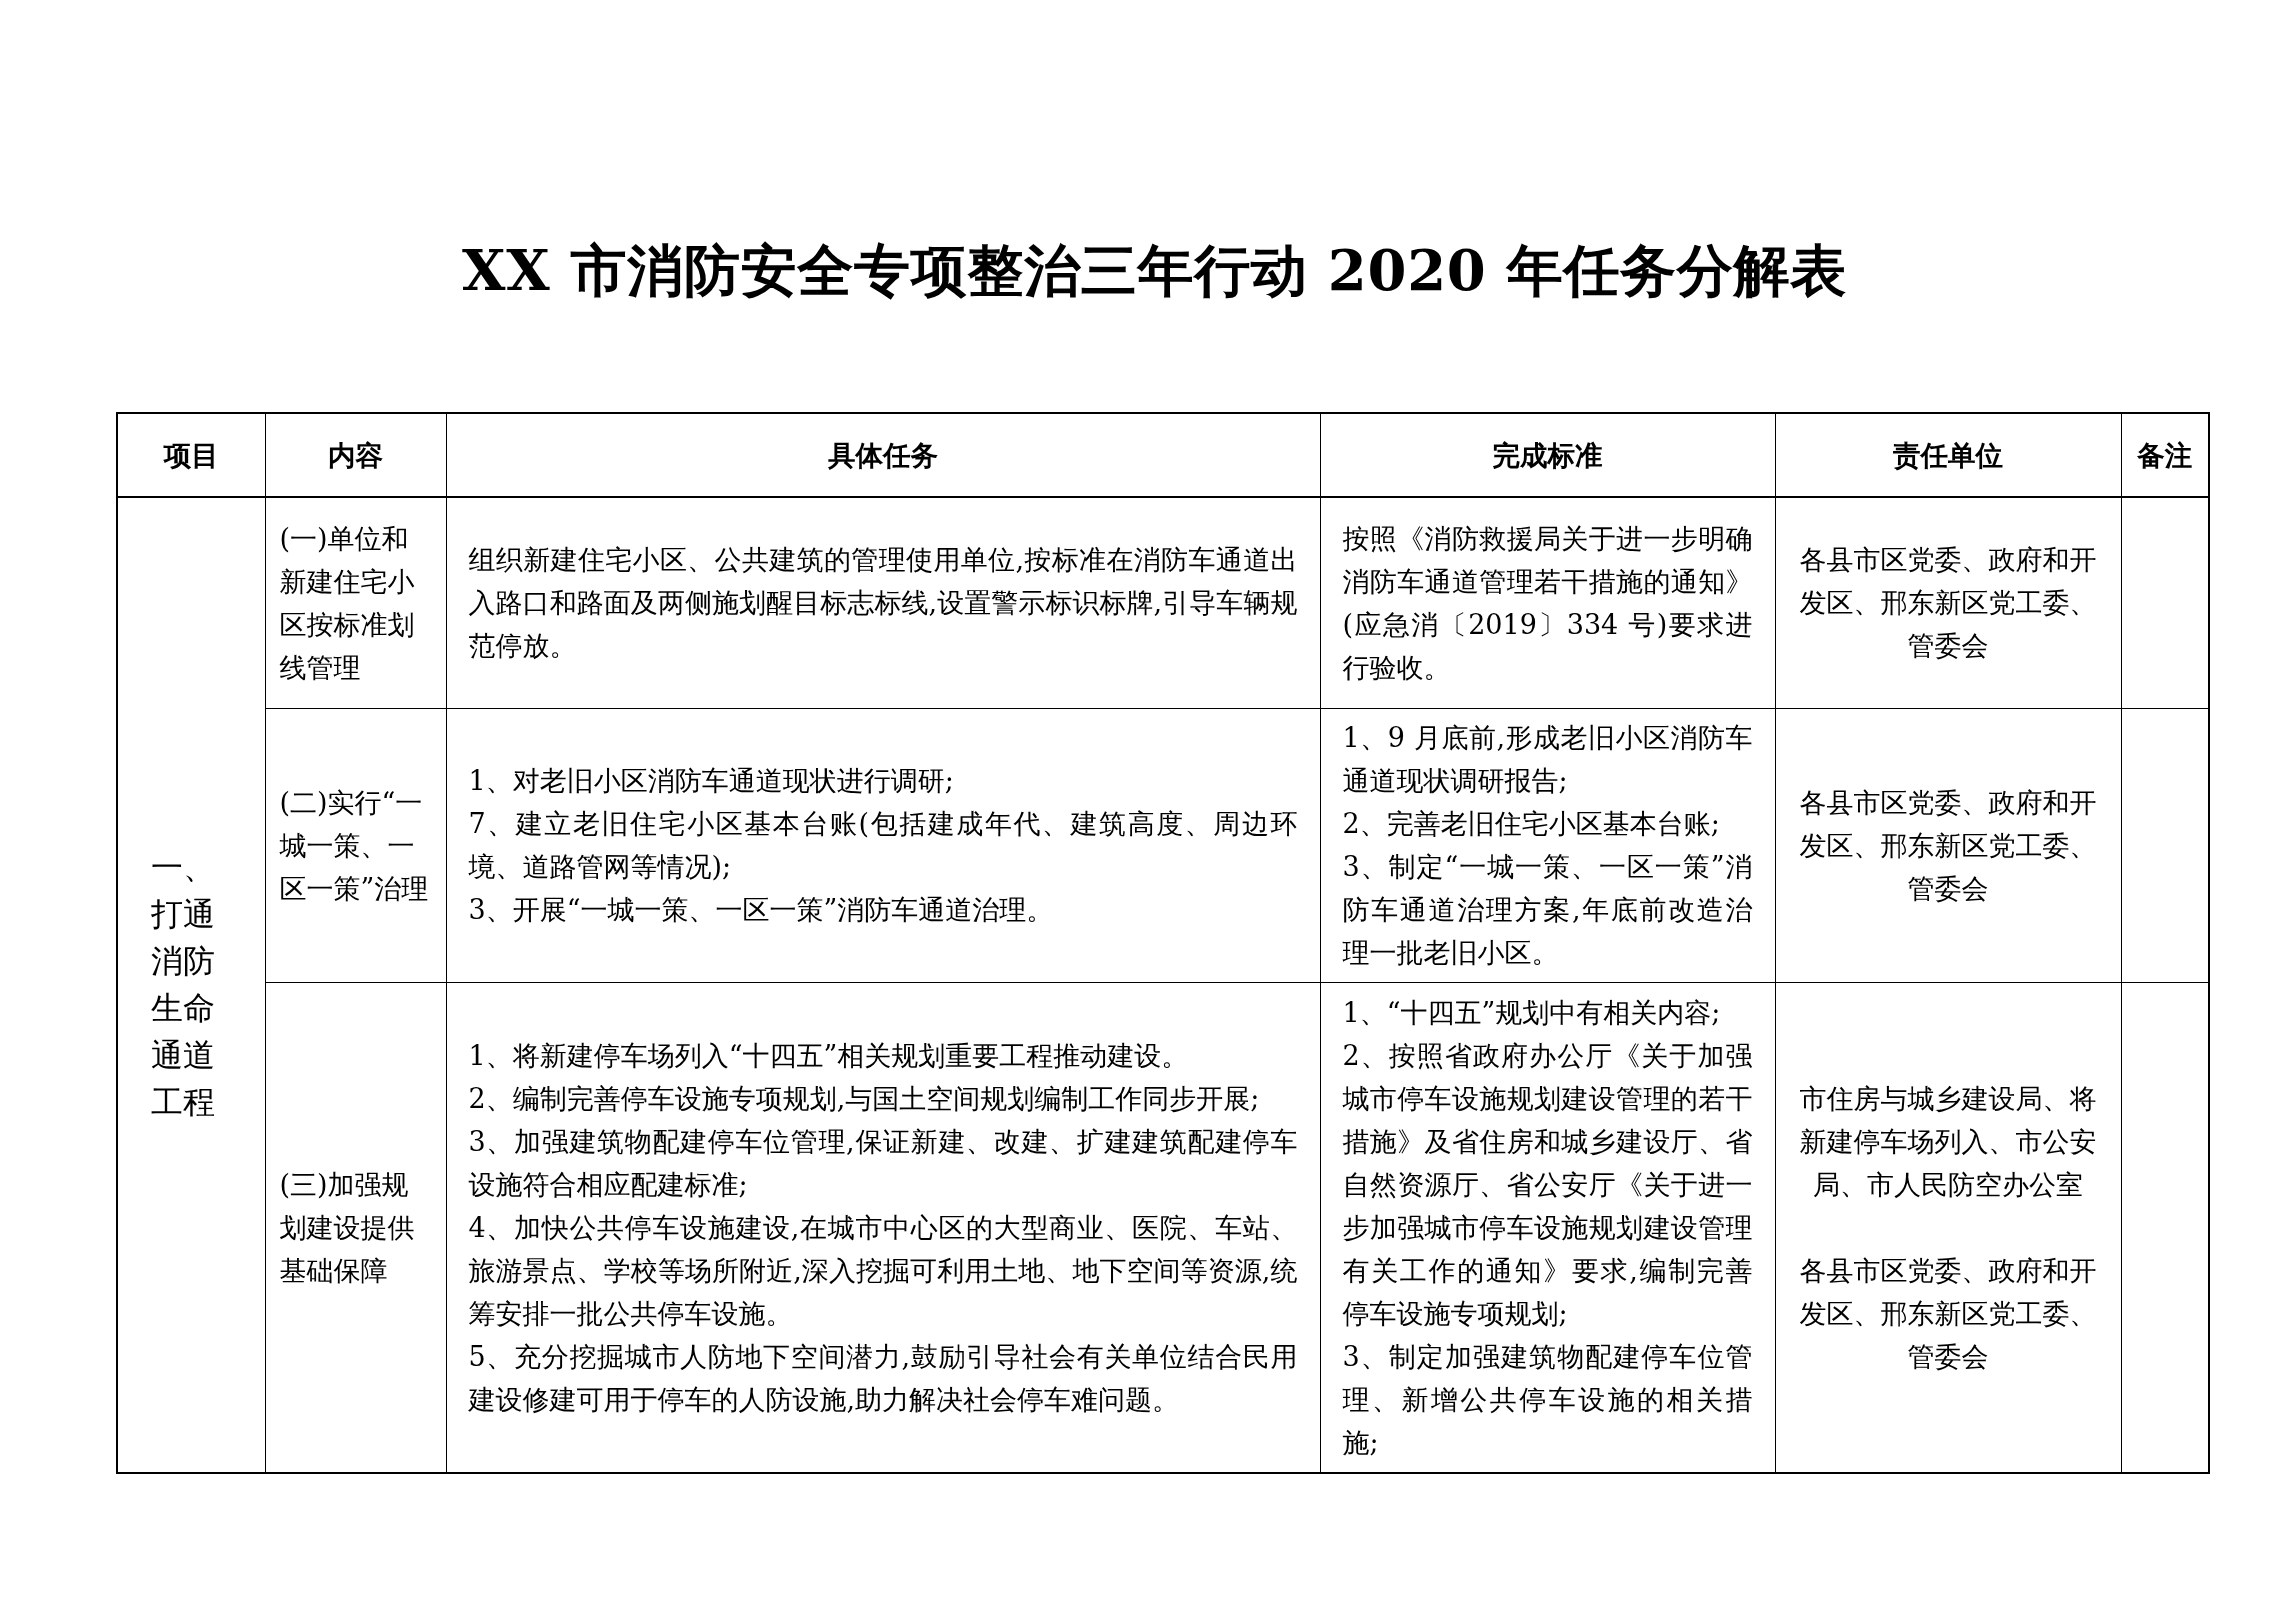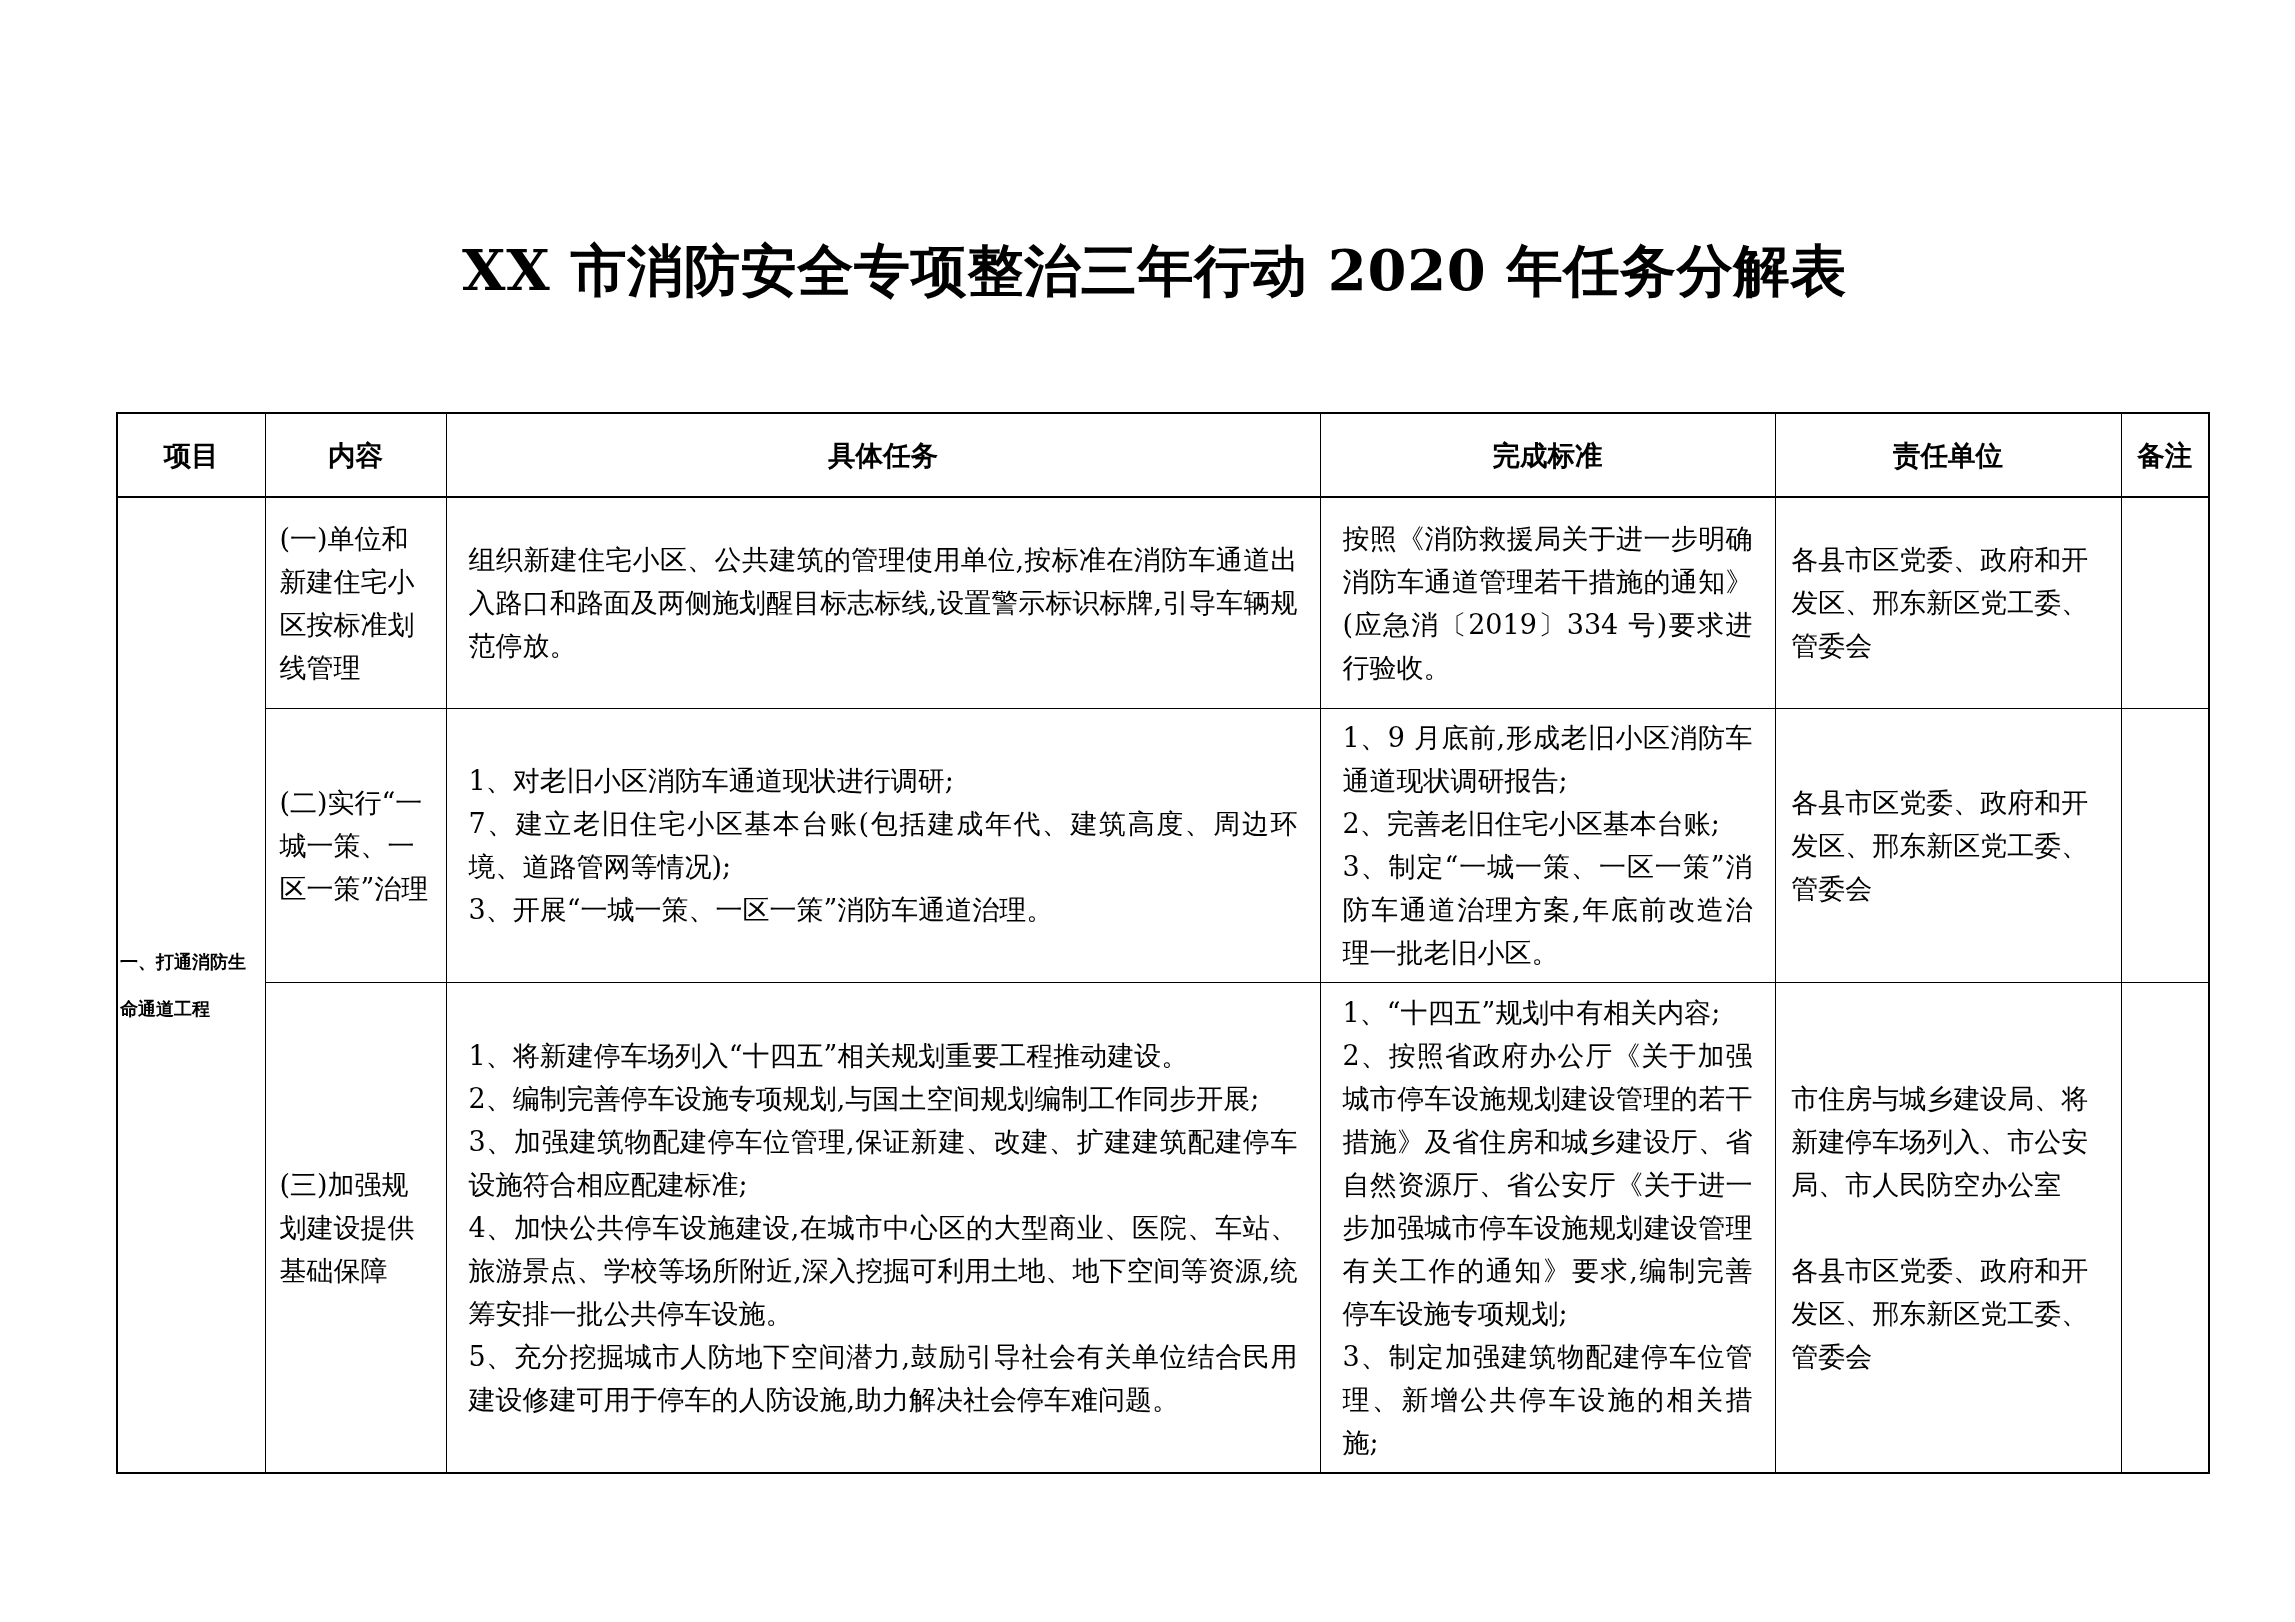--- a/index.html
+++ b/index.html
@@ -43,36 +43,36 @@
     font-weight:bold;
     text-align:center;
     border-bottom:2.6px solid #000;
     padding:0;
   }
   .task-table tr.hdr{height:84px;}
   .task-table tr.r1{height:211px;}
   .task-table tr.r2{height:257px;}
   .task-table tr.r3{height:450px;}
   td.proj{
-    font-weight:bold;
-    font-size:18px;
+    font-weight:normal;
+    font-size:32px;
     text-align:left;
-    padding:0 2px;
+    padding:0 33px;
     line-height:47px;
   }
   td.content{
     text-align:left;
     padding:0 14px;
   }
   td.tasks,td.standards{
     text-align:justify;
     padding:7.9px 22px;
   }
   td.units{
-    text-align:left;
+    text-align:center;
     padding:7.9px 15.7px;
   }
   td.remark{padding:0;}
   .para{margin:0;}
   .unit-group + .unit-group{margin-top:43px;}
 </style>
 </head>
 <body>
 
 <div class="sheet">

